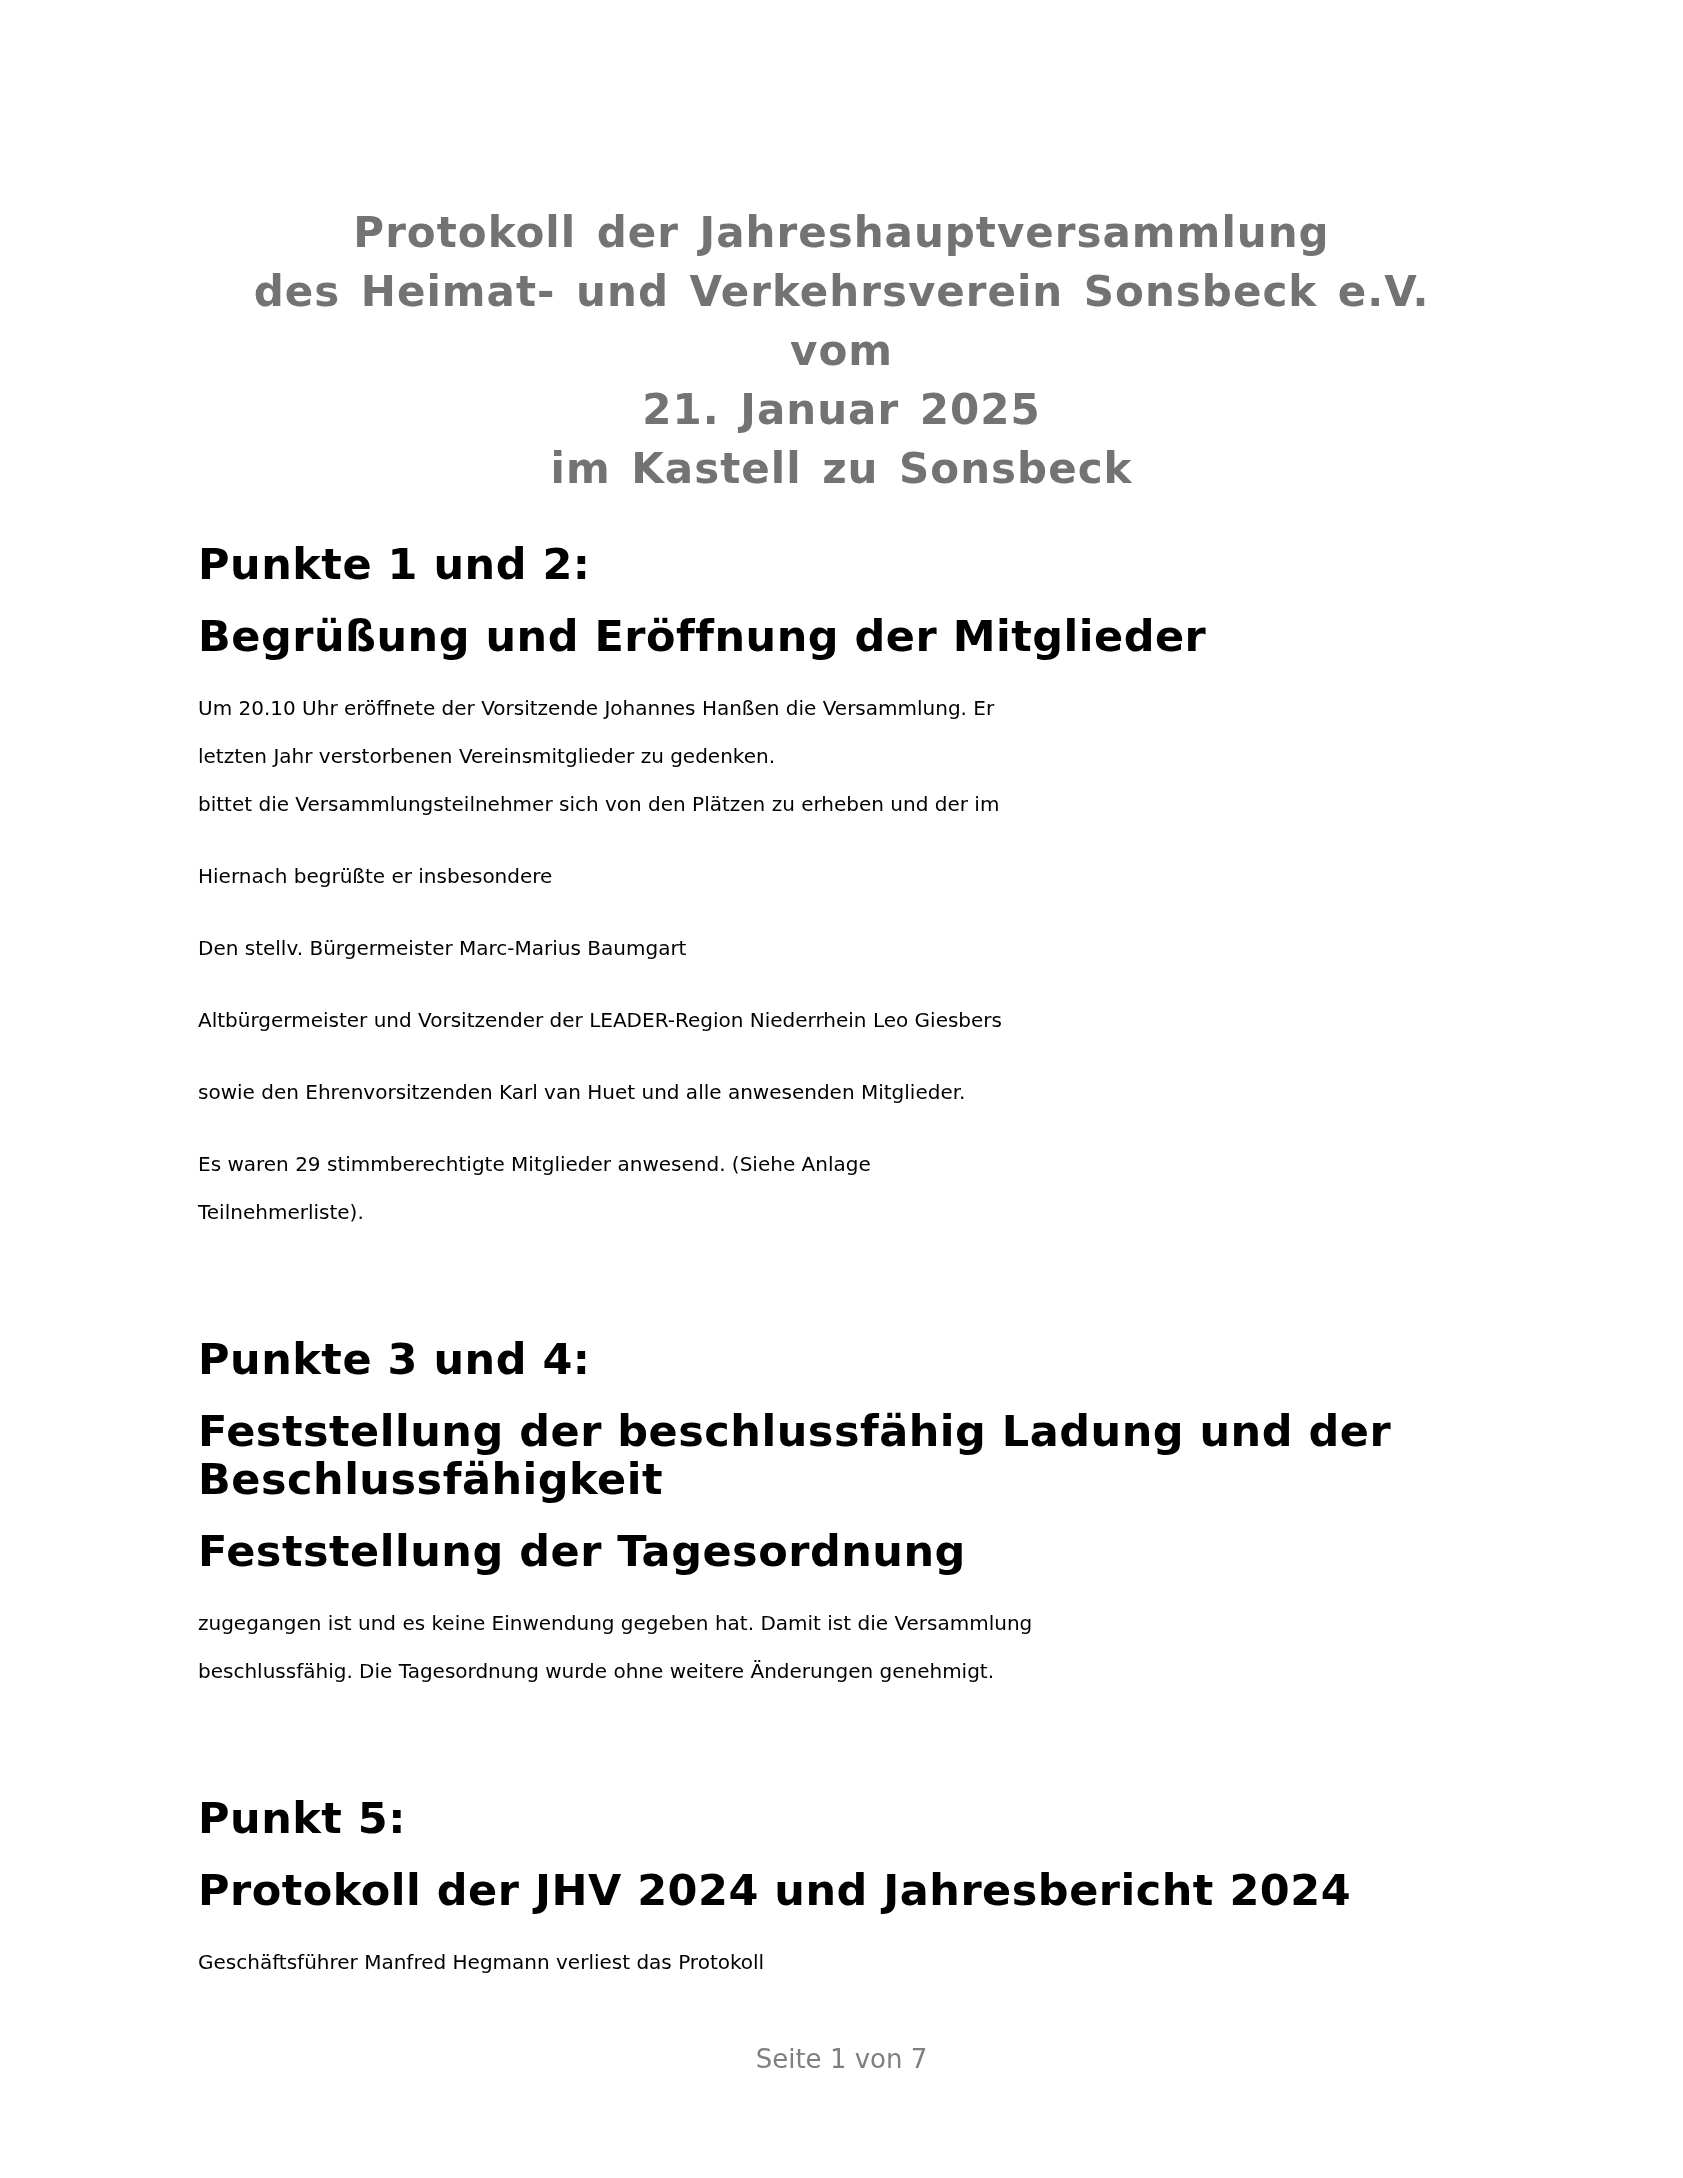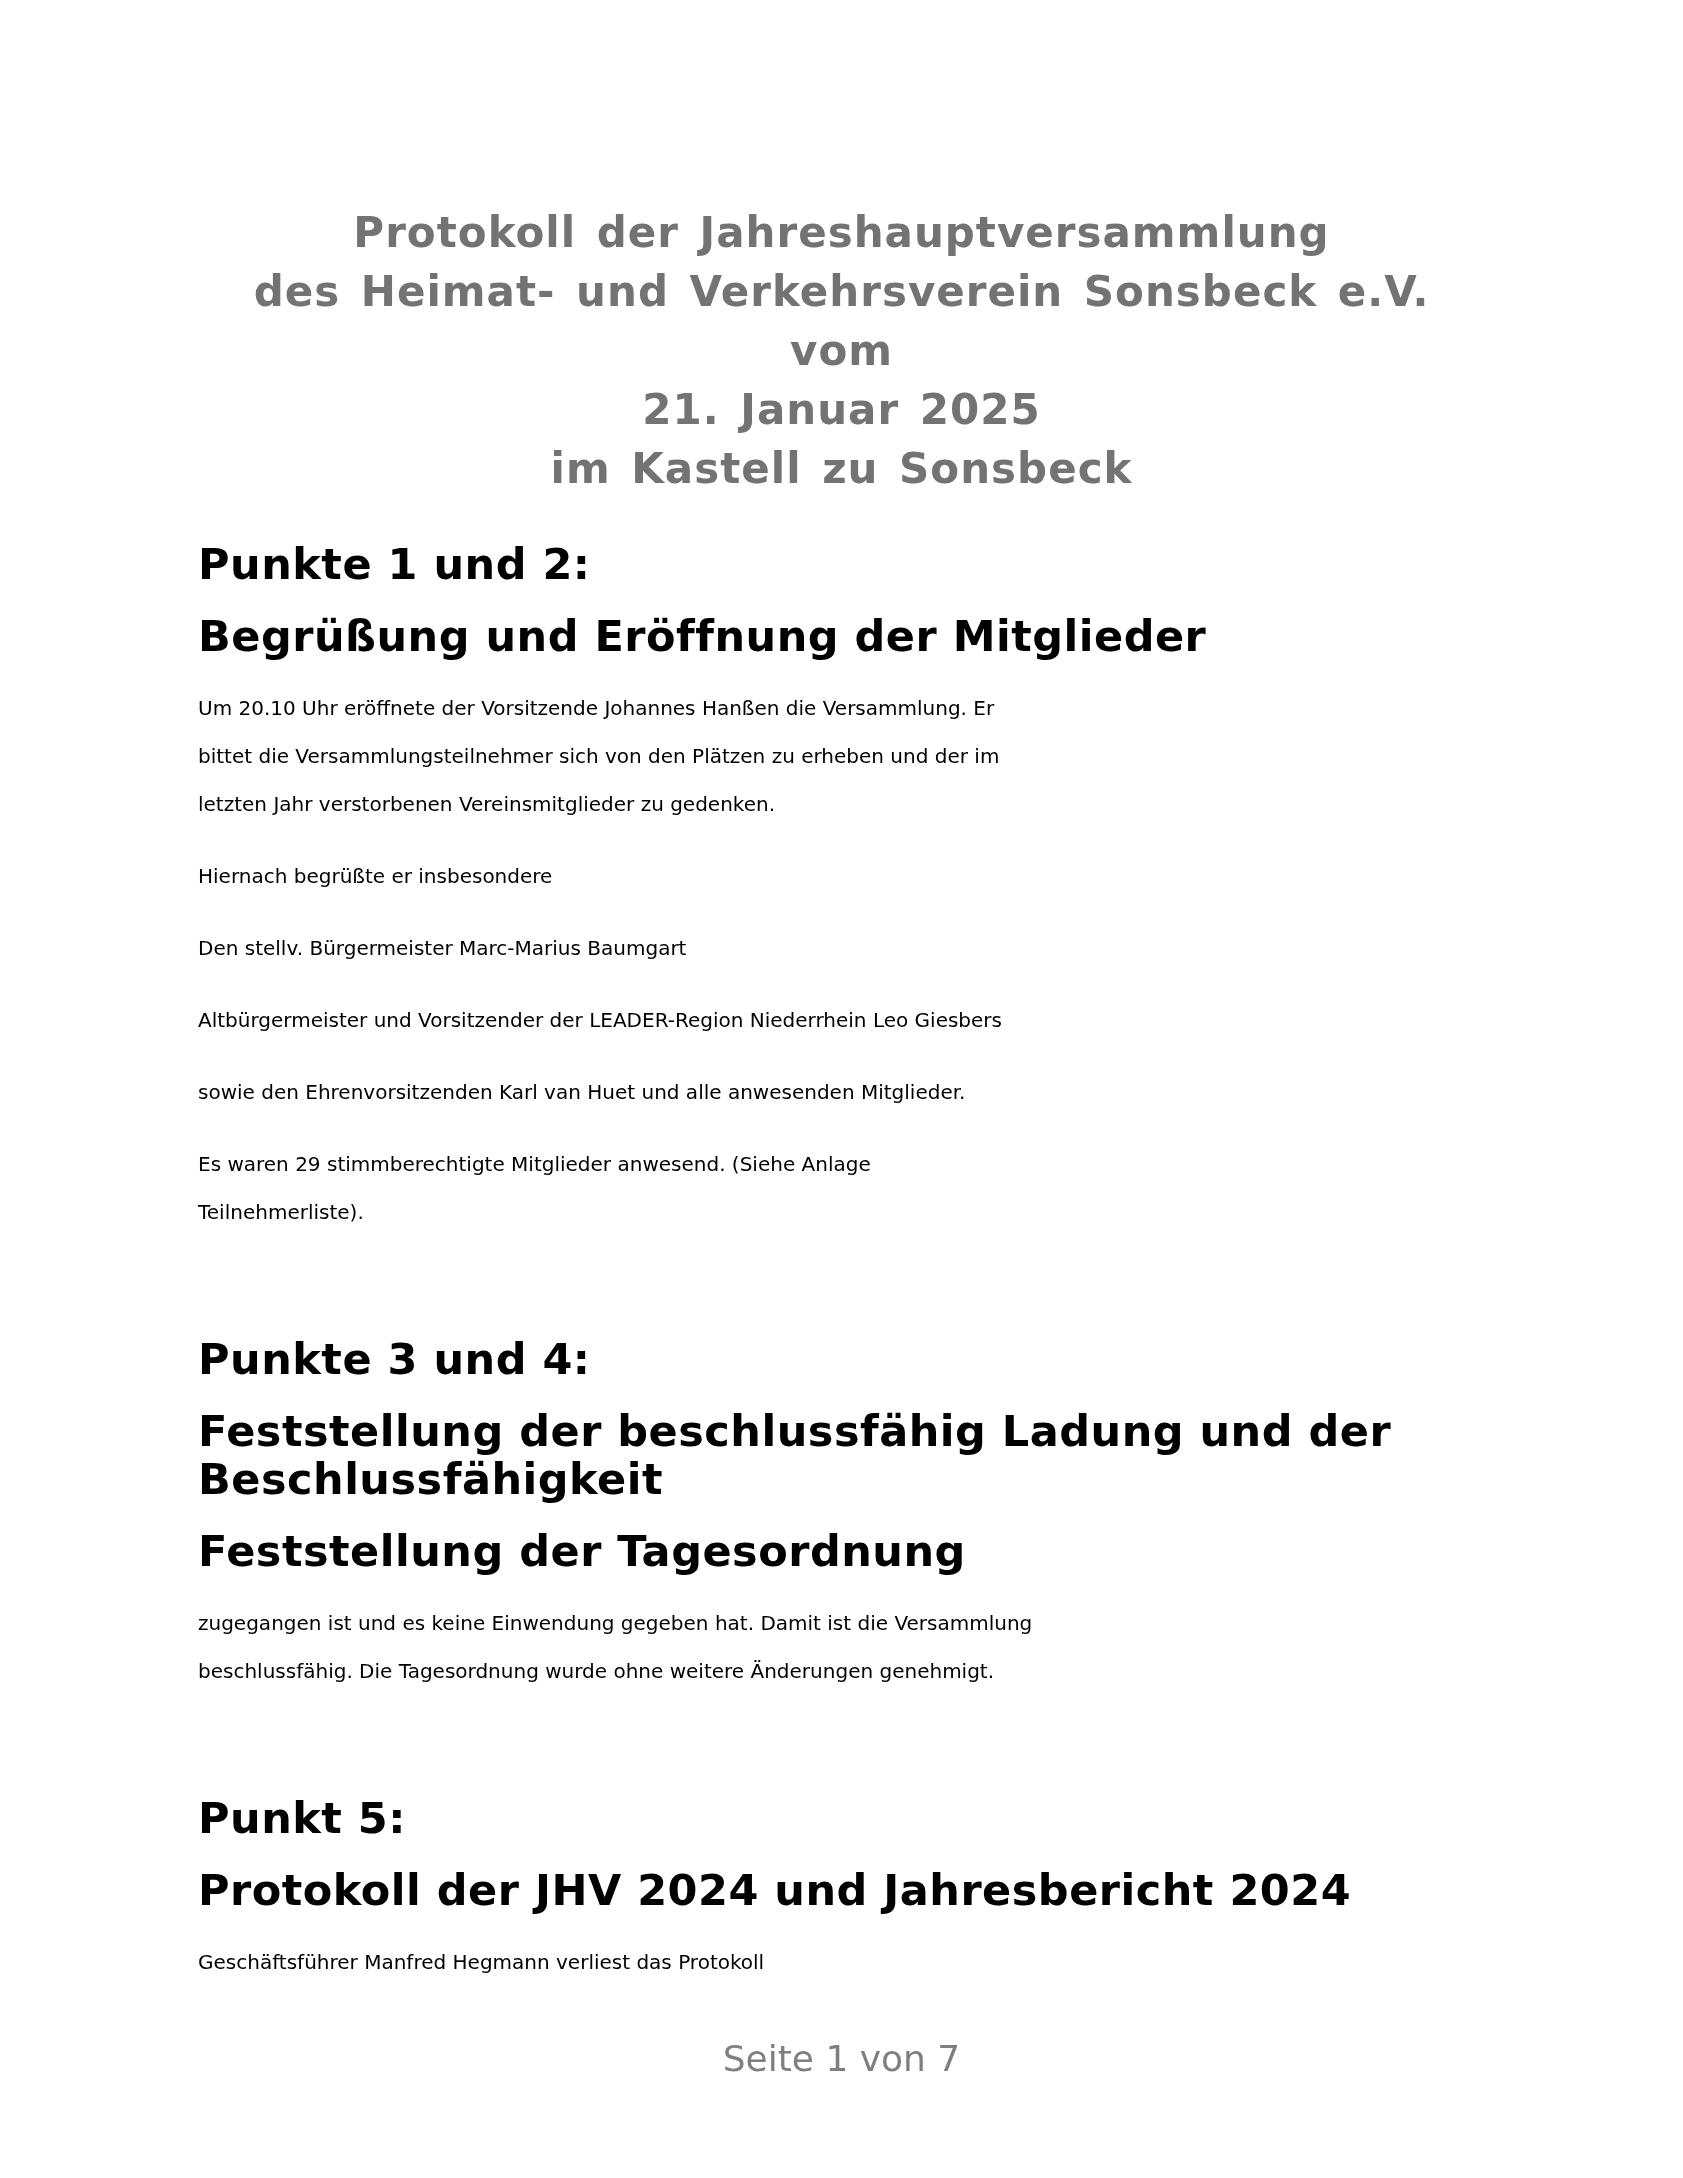--- a/index.html
+++ b/index.html
@@ -41,21 +41,21 @@
     line-height: 48px;
     margin-bottom: 24px;
     color: #000000;
   }
   .gap-lg { margin-top: 99px; }
   .footer {
     position: absolute;
     left: 0; top: 2039px;
     width: 1683px;
     text-align: center;
-    font-size: 36px;
+    font-size: 26px;
     line-height: 40px;
     color: #7F7F7F;
   }
 </style>
 </head>
 <body>
 
 <div class="page">
 
   <div class="title">
@@ -65,22 +65,22 @@
     <div>21. Januar 2025</div>
     <div>im Kastell zu Sonsbeck</div>
   </div>
 
   <div class="heading">Punkte 1 und 2:</div>
 
   <div class="heading">Begrüßung und Eröffnung der Mitglieder</div>
 
   <div class="para">
     <div>Um 20.10 Uhr eröffnete der Vorsitzende Johannes Hanßen die Versammlung. Er</div>
+    <div>letzten Jahr verstorbenen Vereinsmitglieder zu gedenken.</div>
     <div>bittet die Versammlungsteilnehmer sich von den Plätzen zu erheben und der im</div>
-    <div>letzten Jahr verstorbenen Vereinsmitglieder zu gedenken.</div>
   </div>
 
   <div class="para">
     <div>Hiernach begrüßte er insbesondere</div>
   </div>
 
   <div class="para">
     <div>Den stellv. Bürgermeister Marc-Marius Baumgart</div>
   </div>
 

